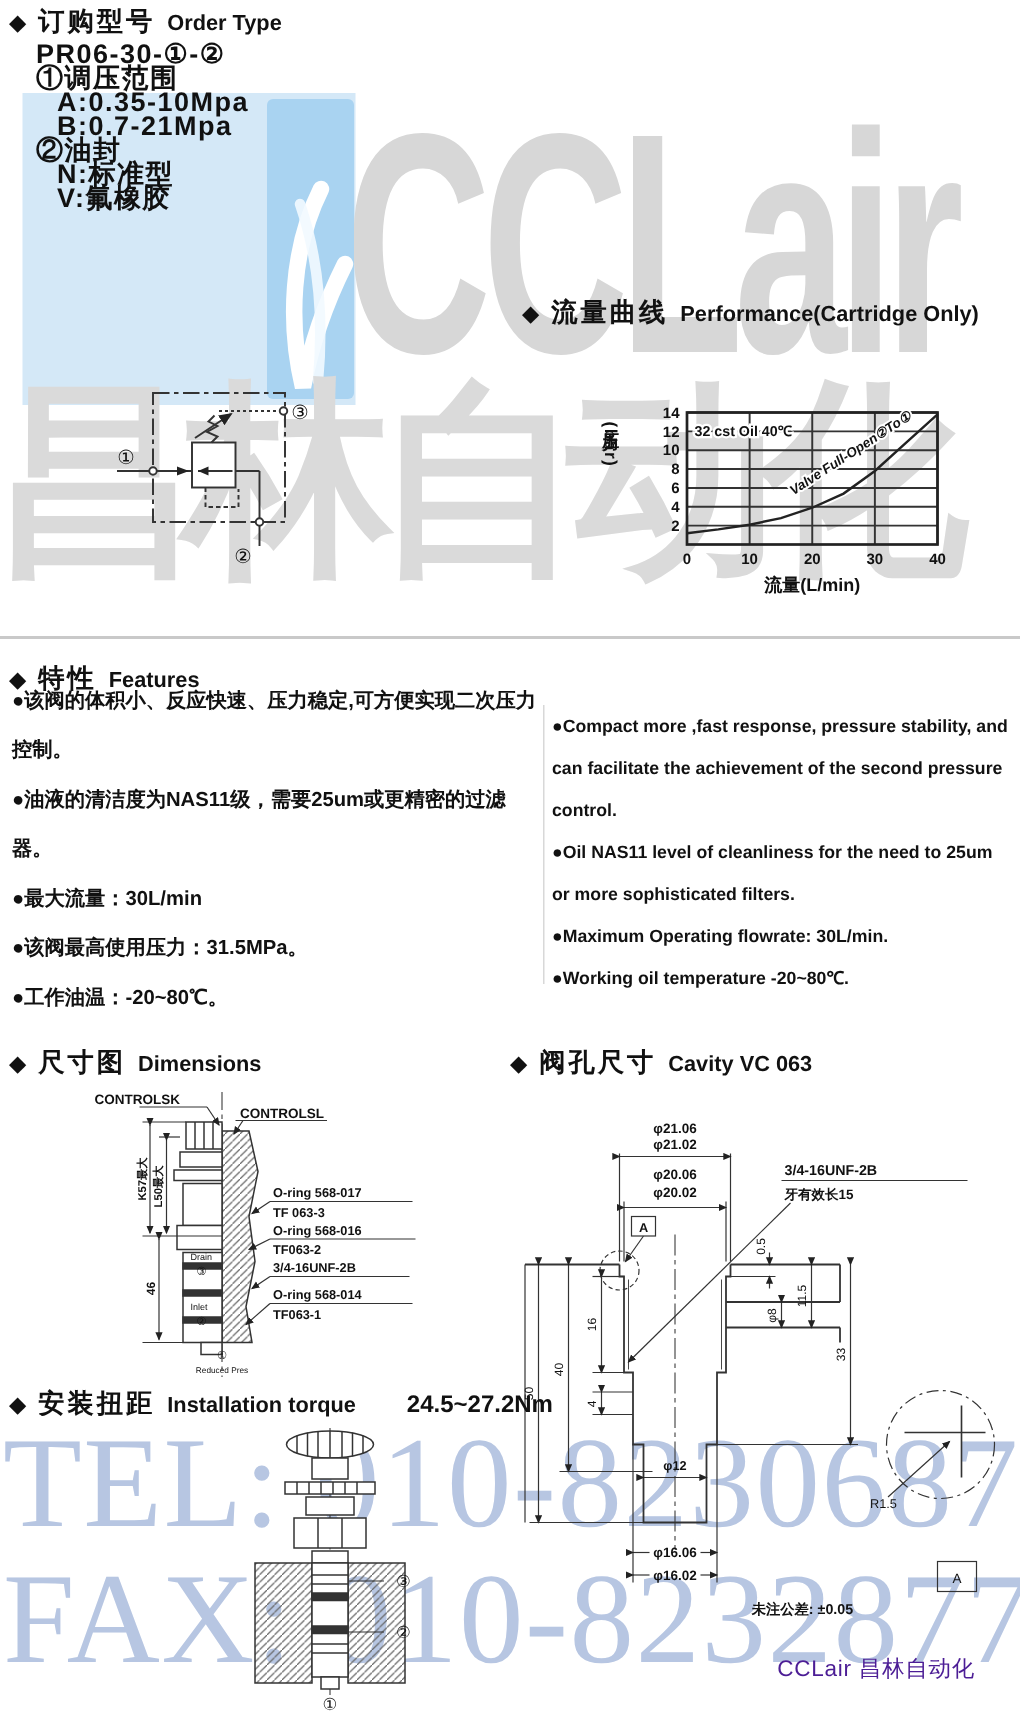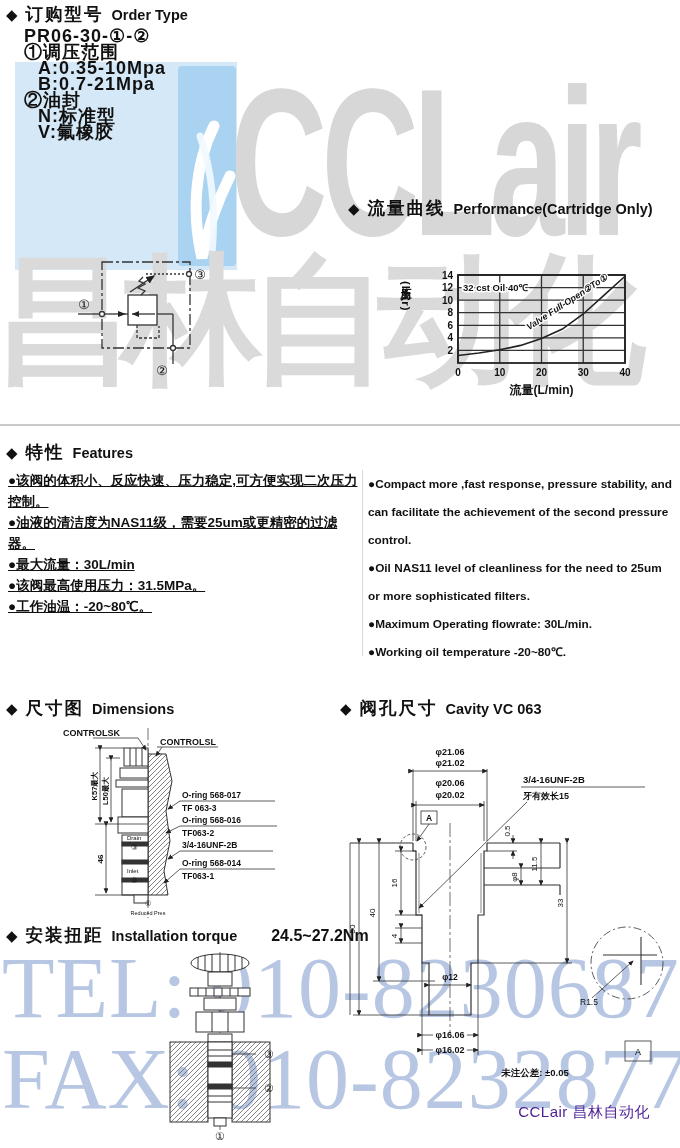--- a/index.html
+++ b/index.html
@@ -19,21 +19,21 @@
           color:#b7c6e2;white-space:nowrap;letter-spacing:1px;}
   
   .ct{position:absolute;z-index:2;}
   .sec-h{display:flex;align-items:baseline;gap:8px;white-space:nowrap;}
   .sec-h .dia{font-size:15px;color:#111;}
   .sec-h .cn{font-size:17.5px;font-weight:bold;letter-spacing:2px;text-align:center;}
   .sec-h .en{font-size:14.5px;font-weight:bold;}
   .order-block{left:24px;top:28px;font-size:18px;font-weight:bold;line-height:16px;letter-spacing:1px;}
   .order-block .ind{padding-left:14px;}
   .divider{left:0;top:424px;width:680px;height:2px;background:#c9c9c9;}
-  .feat-cn{left:8px;top:470px;width:356px;font-size:13.5px;font-weight:bold;line-height:21px;text-decoration:underline;}
+  .feat-cn{left:8px;top:450px;width:356px;font-size:13.5px;font-weight:bold;line-height:33px;}
   .feat-en{left:368px;top:470px;width:308px;font-size:11.8px;font-weight:600;line-height:28px;}
   .col-div{left:362px;top:470px;width:0;height:186px;border-left:1px solid #d8d8d8;}
   .chart-wrap{left:392px;top:261px;width:262px;height:145px;}
   .chart-ylabel{position:absolute;left:6px;top:18px;writing-mode:vertical-rl;
                 font-size:11.5px;font-weight:bold;letter-spacing:1px;}
   .footer{right:30px;top:1103px;font-size:15px;letter-spacing:.5px;color:#4c1d95;}
   svg{overflow:visible;}
   svg text{font-family:"Liberation Sans",sans-serif;fill:#111;}
   .torque{font-size:16px;font-weight:bold;margin-left:26px;}
 </style>

